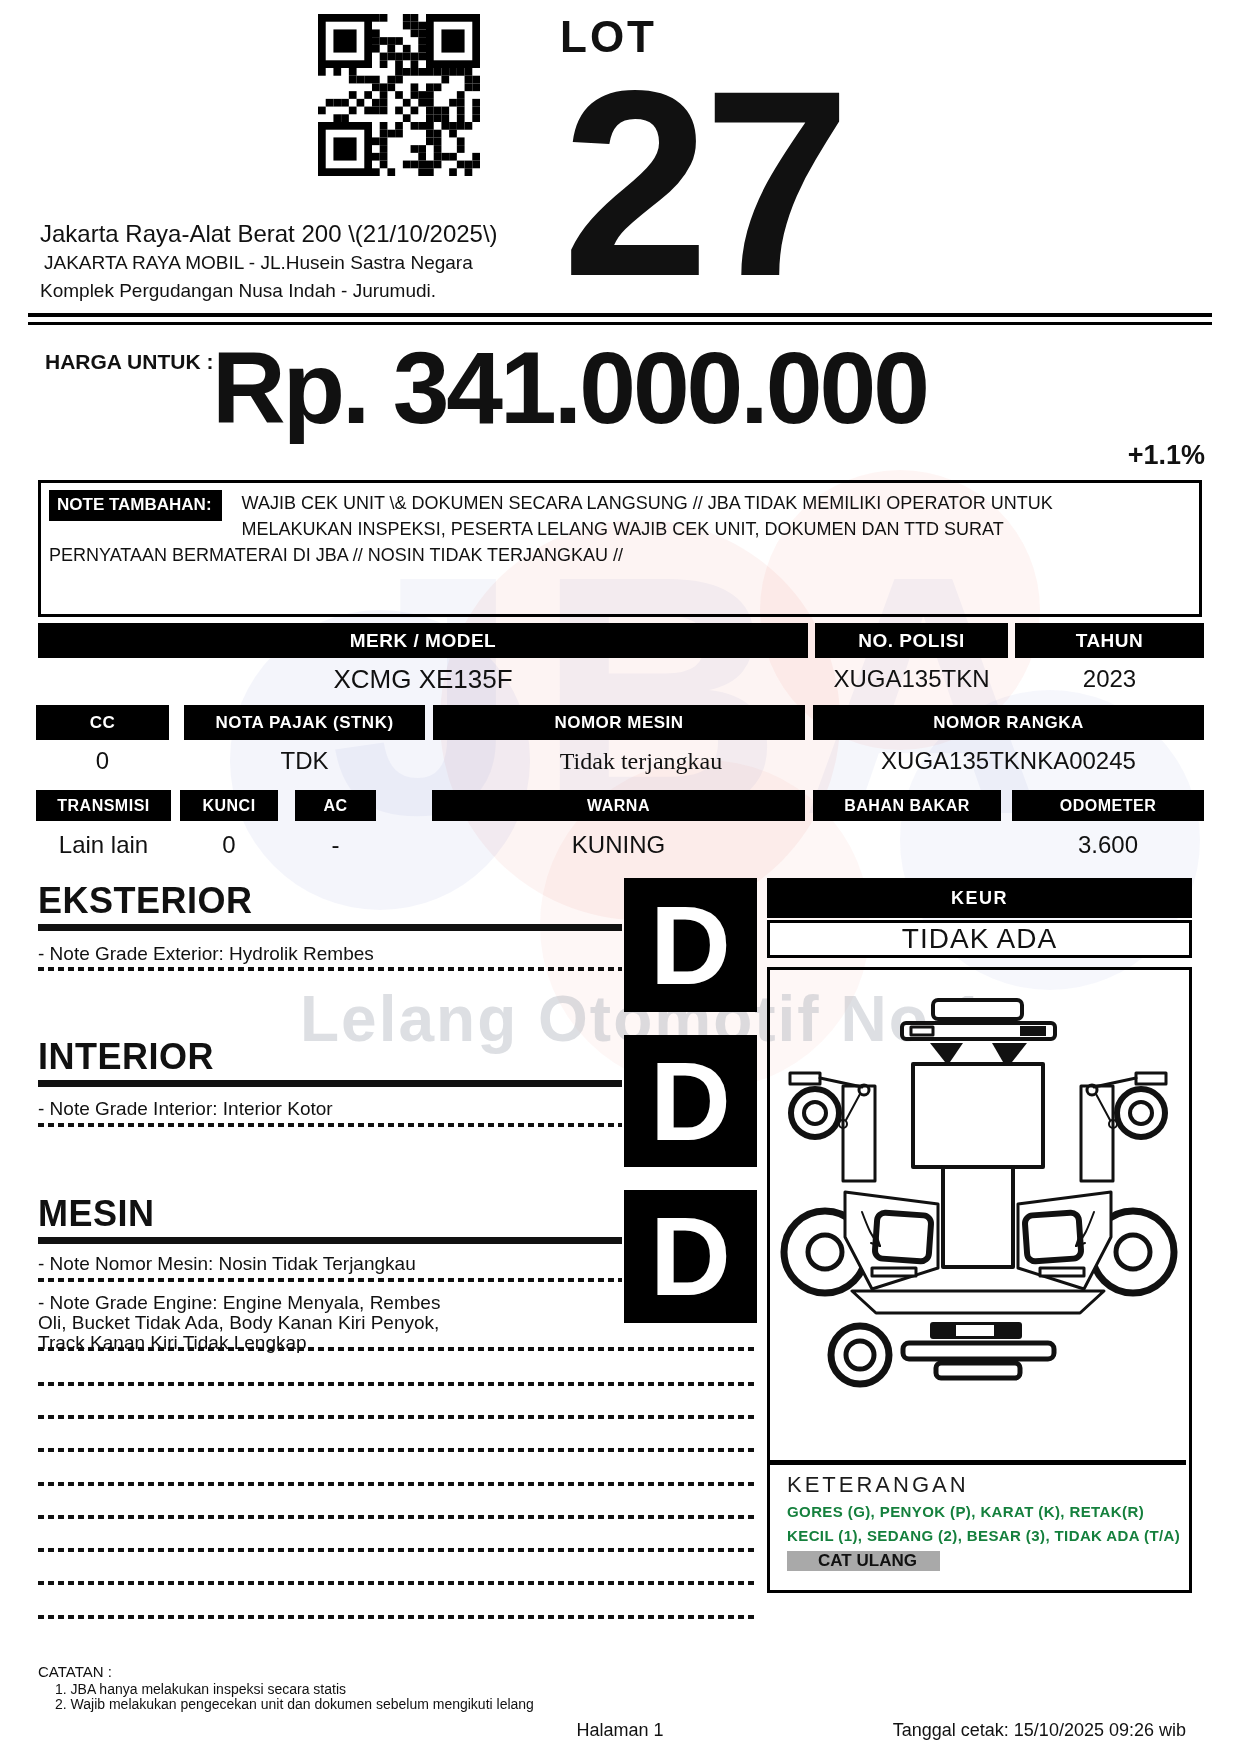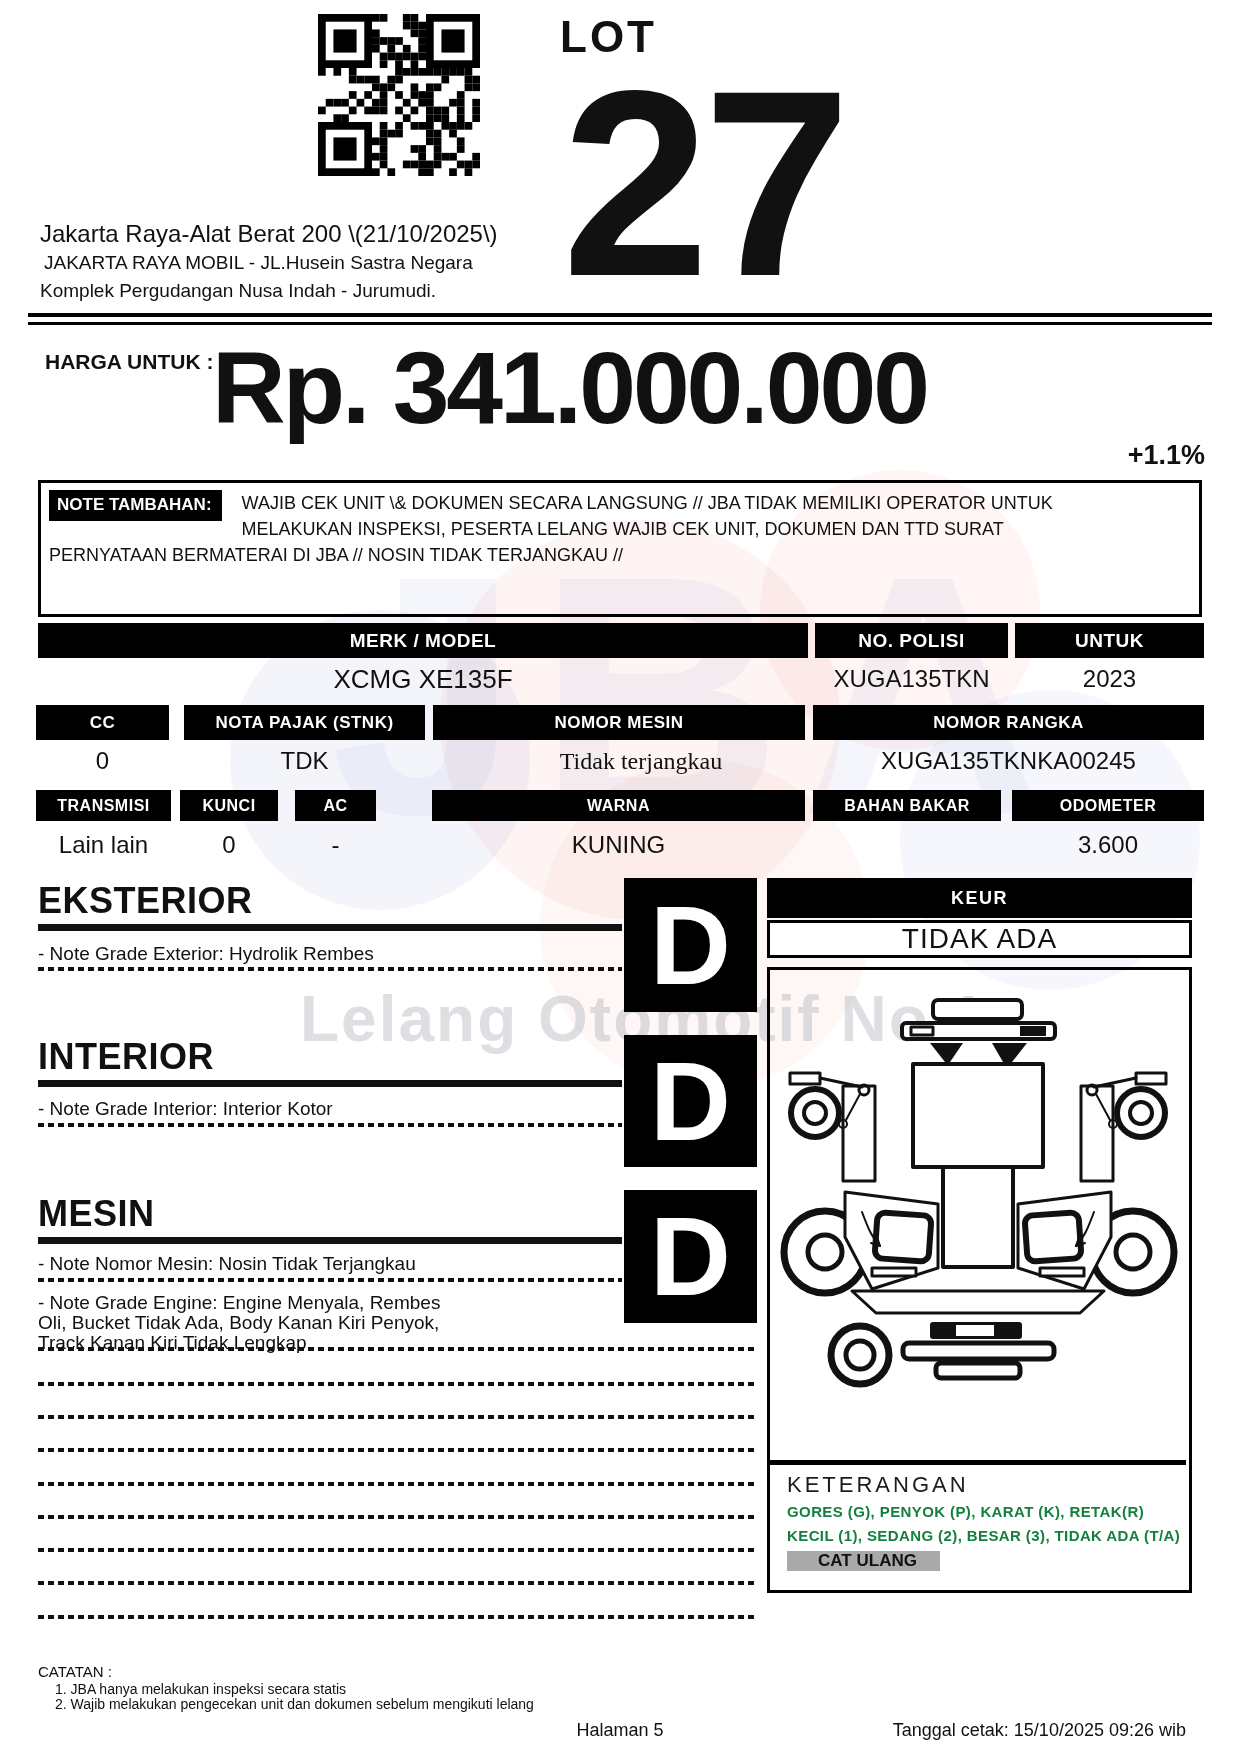--- a/index.html
+++ b/index.html
@@ -242,21 +242,21 @@
   <div class="abs z price-change" style="left:1000px;top:432px;width:205px;">+1.1%</div>
 
   <div class="abs z note-box" style="left:38px;top:480px;width:1158px;height:131px;">
     <div class="note-body">
       <span class="note-label">NOTE TAMBAHAN:</span><span>WAJIB CEK UNIT \&amp; DOKUMEN SECARA LANGSUNG // JBA TIDAK MEMILIKI OPERATOR UNTUK MELAKUKAN INSPEKSI, PESERTA LELANG WAJIB CEK UNIT, DOKUMEN DAN TTD SURAT PERNYATAAN BERMATERAI DI JBA // NOSIN TIDAK TERJANGKAU //</span>
     </div>
   </div>
 
   <div class="hcell z" style="left:38px;top:623px;width:770px;height:35px;font-size:19px;">MERK / MODEL</div>
   <div class="hcell z" style="left:815px;top:623px;width:193px;height:35px;font-size:19px;">NO. POLISI</div>
-  <div class="hcell z" style="left:1015px;top:623px;width:189px;height:35px;font-size:19px;">UNTUK</div>
+  <div class="hcell z" style="left:1015px;top:623px;width:189px;height:35px;font-size:19px;">TAHUN</div>
   <div class="vcell z" style="left:38px;top:660px;width:770px;height:38px;font-size:26px;">XCMG XE135F</div>
   <div class="vcell z" style="left:815px;top:660px;width:193px;height:38px;">XUGA135TKN</div>
   <div class="vcell z" style="left:1015px;top:660px;width:189px;height:38px;">2023</div>
 
   <div class="hcell z" style="left:36px;top:705px;width:133px;height:35px;font-size:17px;">CC</div>
   <div class="hcell z" style="left:184px;top:705px;width:241px;height:35px;font-size:17px;">NOTA PAJAK (STNK)</div>
   <div class="hcell z" style="left:433px;top:705px;width:372px;height:35px;font-size:17px;">NOMOR MESIN</div>
   <div class="hcell z" style="left:813px;top:705px;width:391px;height:35px;font-size:17px;">NOMOR RANGKA</div>
   <div class="vcell z" style="left:36px;top:742px;width:133px;height:38px;">0</div>
   <div class="vcell z" style="left:184px;top:742px;width:241px;height:38px;">TDK</div>
@@ -369,16 +369,16 @@
 
   <div class="abs z diag-sep" style="left:770px;top:1460px;width:416px;"></div>
   <div class="abs z ket-title" style="left:787px;top:1472px;">KETERANGAN</div>
   <div class="abs z ket-line" style="left:787px;top:1503px;">GORES (G), PENYOK (P), KARAT (K), RETAK(R)</div>
   <div class="abs z ket-line" style="left:787px;top:1527px;">KECIL (1), SEDANG (2), BESAR (3), TIDAK ADA (T/A)</div>
   <div class="abs z cat-ulang" style="left:787px;top:1551px;width:145px;height:20px;padding-left:8px;">CAT ULANG</div>
 
   <div class="abs z foot-md" style="left:38px;top:1663px;">CATATAN :</div>
   <div class="abs z foot-sm" style="left:55px;top:1681px;">1. JBA hanya melakukan inspeksi secara statis</div>
   <div class="abs z foot-sm" style="left:55px;top:1696px;">2. Wajib melakukan pengecekan unit dan dokumen sebelum mengikuti lelang</div>
-  <div class="abs z foot-lg" style="left:0;top:1720px;width:1240px;text-align:center;">Halaman 5</div>
+  <div class="abs z foot-lg" style="left:0;top:1720px;width:1240px;text-align:center;">Halaman 1</div>
   <div class="abs z foot-lg" style="right:54px;top:1720px;">Tanggal cetak: 15/10/2025 09:26 wib</div>
 
 </div>
 
 </body></html>

